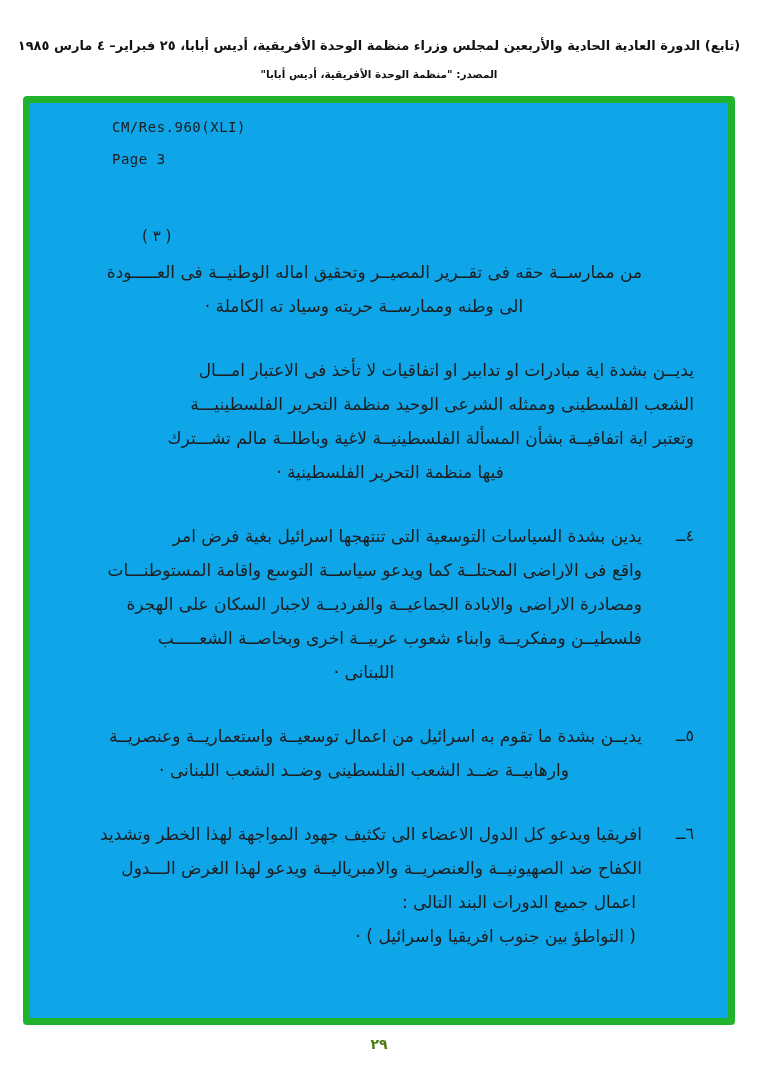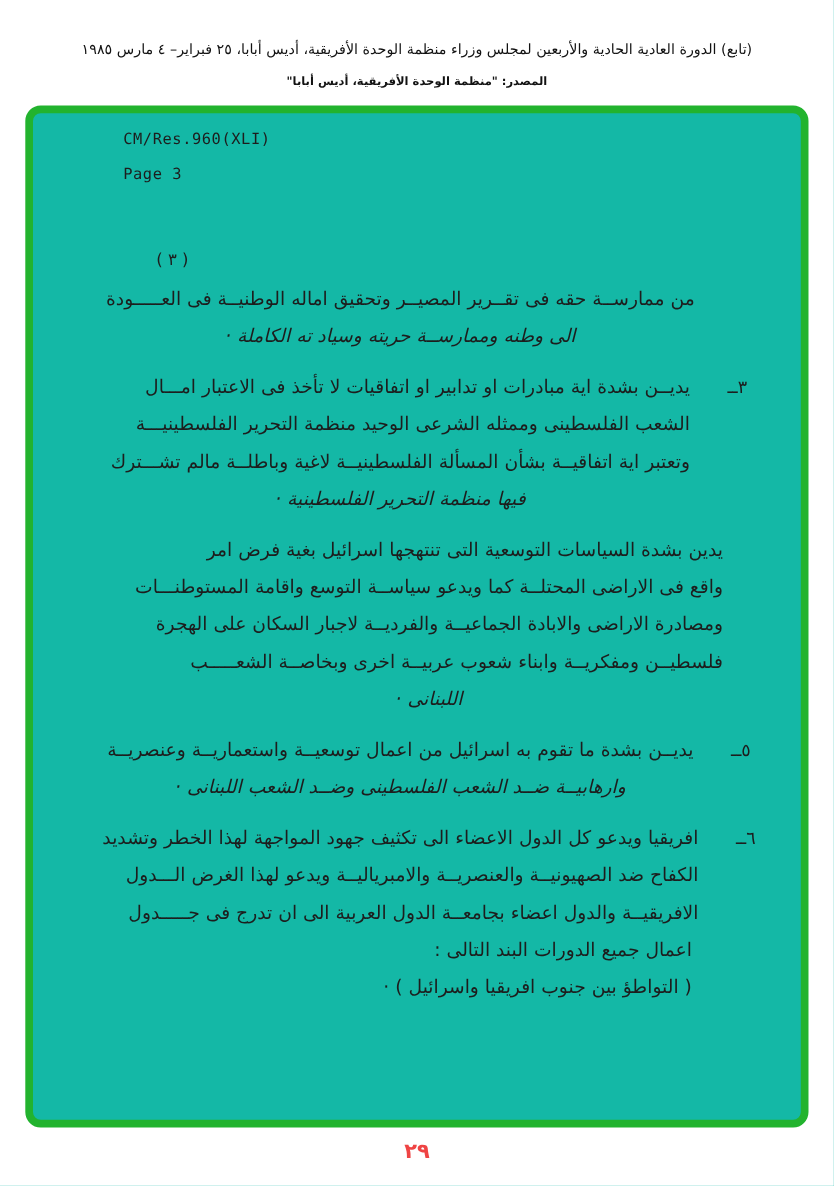--- a/index.html
+++ b/index.html
@@ -8,72 +8,71 @@
     background:#ffffff;
     position:relative;
     font-family:"DejaVu Sans", sans-serif;
     color:#161616;
     overflow:hidden;
   }
   
   .hdr1 {
     position:absolute; top:38px; left:14px; right:14px;
     direction:rtl; text-align:center;
-    font-weight:normal; font-size:13px; white-space:nowrap;
+    font-weight:bold; font-size:13px; white-space:nowrap;
     color:#121212;
   }
   .hdr2 {
     position:absolute; top:68px; left:0; right:0;
     direction:rtl; text-align:center;
     font-weight:bold; font-size:10.5px;
     color:#121212;
   }
   
   .green-box {
     position:absolute; left:23px; top:96px;
     width:698px; height:915px;
     border:7px solid #22b32e;
-    border-radius:14px;
-    background:#14b8a6;
+    border-radius:4px;
+    background:#0ea5e9;
   }
   .box-content { position:absolute; inset:0; }
   .doc-ref, .page-label {
     position:absolute; left:82px;
     font-family:"DejaVu Sans Mono", monospace;
     font-size:14px; letter-spacing:0.5px;
     color:#1d1d1d;
   }
   .doc-ref   { top:16px; }
   .page-label{ top:48px; }
   .section-number {
     position:absolute; left:112px; top:124px;
     font-size:15px; color:#1d1d1d;
   }
   .paragraphs {
     position:absolute; top:152px; right:34px; left:56px;
     direction:rtl;
-    display:flex; flex-direction:column; gap:12px;
+    display:flex; flex-direction:column; gap:30px;
     font-size:17px;
-    align-items:center;
   }
   .para { display:flex; gap:10px; }
   .para-num {
     width:42px; flex:none;
     font-size:16px; line-height:34px;
     color:#1d1d1d;
   }
   .para-body { flex:1; min-width:0; }
   .line { line-height:34px; white-space:nowrap; color:#1d1d1d; }
   .l-full   { text-align:right; }
-  .l-center { text-align:center;font-style:italic; }
+  .l-center { text-align:center; }
   .l-right  { text-align:right; padding-right:6px; }
   .footer-num {
     position:absolute; top:1036px; left:0; right:0;
-    text-align:center; font-weight:bold; font-size:19px;
-    color:#ef4444;
+    text-align:center; font-weight:bold; font-size:14px;
+    color:#4d7c0f;
   }
 </style>
 </head>
 <body>
 
 <div class="hdr1">(تابع)  الدورة العادية الحادية والأربعين لمجلس وزراء منظمة الوحدة الأفريقية، أديس أبابا، ٢٥ فبراير– ٤ مارس ١٩٨٥</div>
 <div class="hdr2">المصدر:  "منظمة الوحدة الأفريقية، أديس أبابا"</div>
 
 <div class="green-box">
   <div class="box-content">
@@ -86,30 +85,30 @@
 
       <div class="para">
         <div class="para-num"></div>
         <div class="para-body">
           <div class="line l-full">من ممارســة حقه فى تقــرير المصيــر وتحقيق اماله الوطنيــة فى العـــــودة</div>
           <div class="line l-center">الى وطنه وممارســة حريته وسياد ته الكاملة ·</div>
         </div>
       </div>
 
       <div class="para">
-        <div class="para-num">٣ــ</div>
         <div class="para-body">
           <div class="line l-full">يديــن بشدة اية مبادرات او تدابير او اتفاقيات لا تأخذ فى الاعتبار امـــال</div>
           <div class="line l-full">الشعب الفلسطينى وممثله الشرعى الوحيد منظمة التحرير الفلسطينيـــة</div>
           <div class="line l-full">وتعتبر اية اتفاقيــة بشأن المسألة الفلسطينيــة لاغية وباطلــة مالم تشـــترك</div>
           <div class="line l-center">فيها منظمة التحرير الفلسطينية ·</div>
         </div>
       </div>
 
       <div class="para">
+        <div class="para-num">٤ــ</div>
         <div class="para-body">
           <div class="line l-full">يدين بشدة السياسات التوسعية التى تنتهجها اسرائيل بغية فرض امر</div>
           <div class="line l-full">واقع فى الاراضى المحتلــة كما ويدعو سياســة التوسع واقامة المستوطنـــات</div>
           <div class="line l-full">ومصادرة الاراضى والابادة الجماعيــة والفرديــة لاجبار السكان على الهجرة</div>
           <div class="line l-full">فلسطيــن ومفكريــة وابناء شعوب عربيــة اخرى وبخاصــة الشعـــــب</div>
           <div class="line l-center">اللبنانى ·</div>
         </div>
       </div>
 
       <div class="para">
@@ -118,21 +117,20 @@
           <div class="line l-full">يديــن بشدة ما تقوم به اسرائيل من اعمال توسعيــة واستعماريــة وعنصريــة</div>
           <div class="line l-center">وارهابيــة ضــد الشعب الفلسطينى وضــد الشعب اللبنانى ·</div>
         </div>
       </div>
 
       <div class="para">
         <div class="para-num">٦ــ</div>
         <div class="para-body">
           <div class="line l-full">افريقيا ويدعو كل الدول الاعضاء الى تكثيف جهود المواجهة لهذا الخطر وتشديد</div>
           <div class="line l-full">الكفاح ضد الصهيونيــة والعنصريــة والامبرياليــة ويدعو لهذا الغرض الـــدول</div>
-          <div class="line l-full">الافريقيــة والدول اعضاء بجامعــة الدول العربية الى ان تدرج فى جـــــدول</div>
           <div class="line l-right">اعمال جميع الدورات البند التالى :</div>
           <div class="line l-right">( التواطؤ بين جنوب افريقيا واسرائيل ) ·</div>
         </div>
       </div>
 
     </div>
   </div>
 </div>
 
 <div class="footer-num">٢٩</div>

